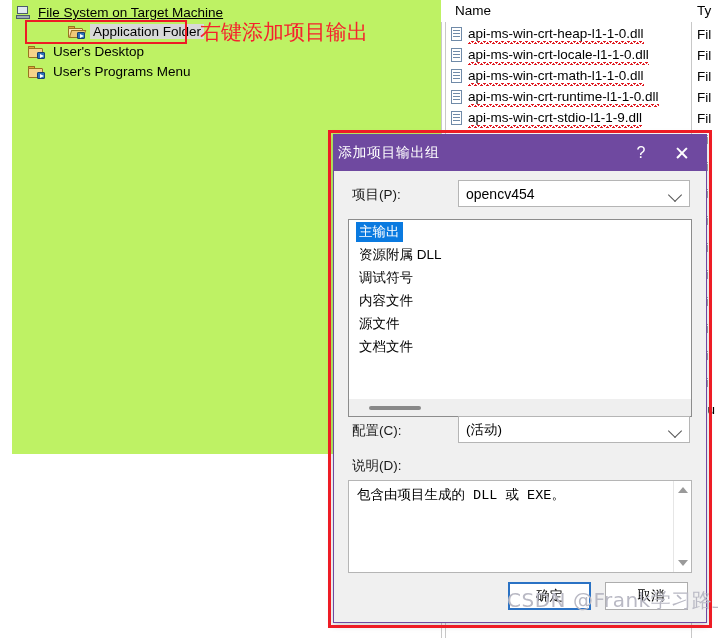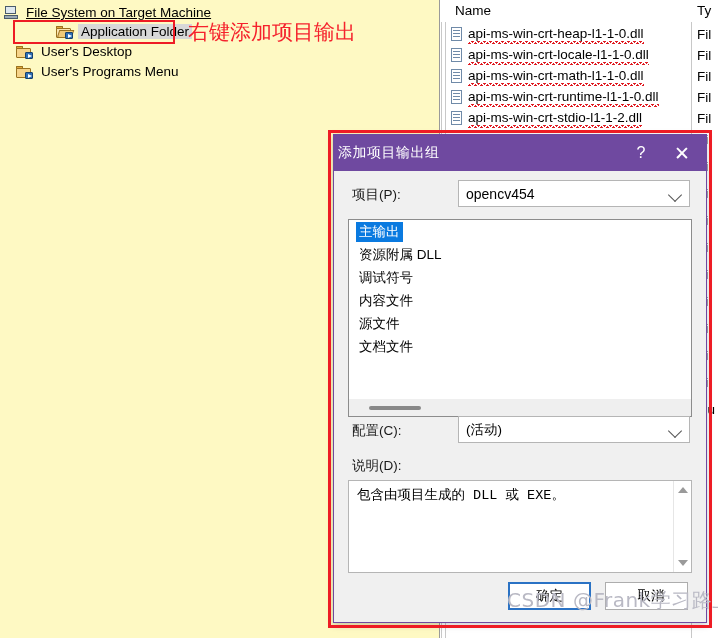--- a/index.html
+++ b/index.html
@@ -12,24 +12,24 @@
     position: relative;
     width: 718px;
     height: 638px;
     overflow: hidden;
     background: #ffffff;
   }
 
   
   #tree-pane {
     position: absolute;
-    left: 0; top: 0;
+    left: 12px; top: 0;
     width: 440px;
-    height: 638px;
-    background: #fef9c3;
+    height: 454px;
+    background: #bef264;
     border-right: 1px solid #9a9a9a;
     box-sizing: border-box;
   }
   .tree-row {
     position: absolute;
     left: 4px;
     height: 19px;
     display: flex;
     align-items: center;
     white-space: nowrap;
@@ -440,21 +440,21 @@
         </span>
       <span class="squiggle">api-ms-win-crt-runtime-l1-1-0.dll</span>
     </div>
     <div class="file-row" style="top:108px">
       <span class="ic-file">
           <span class="pg"></span>
           <span class="ln" style="top:3px"></span>
           <span class="ln" style="top:6px"></span>
           <span class="ln" style="top:9px"></span>
         </span>
-      <span class="squiggle">api-ms-win-crt-stdio-l1-1-2.dll</span>
+      <span class="squiggle">api-ms-win-crt-stdio-l1-1-9.dll</span>
     </div>
 
     <span class="type-cell" style="top:27px">Fil</span>
     <span class="type-cell" style="top:48px">Fil</span>
     <span class="type-cell" style="top:69px">Fil</span>
     <span class="type-cell" style="top:90px">Fil</span>
     <span class="type-cell" style="top:111px">Fil</span>
 
     <span class="type-cell" style="top:132px">Fil</span>
     <span class="type-cell" style="top:159px">Fil</span>

